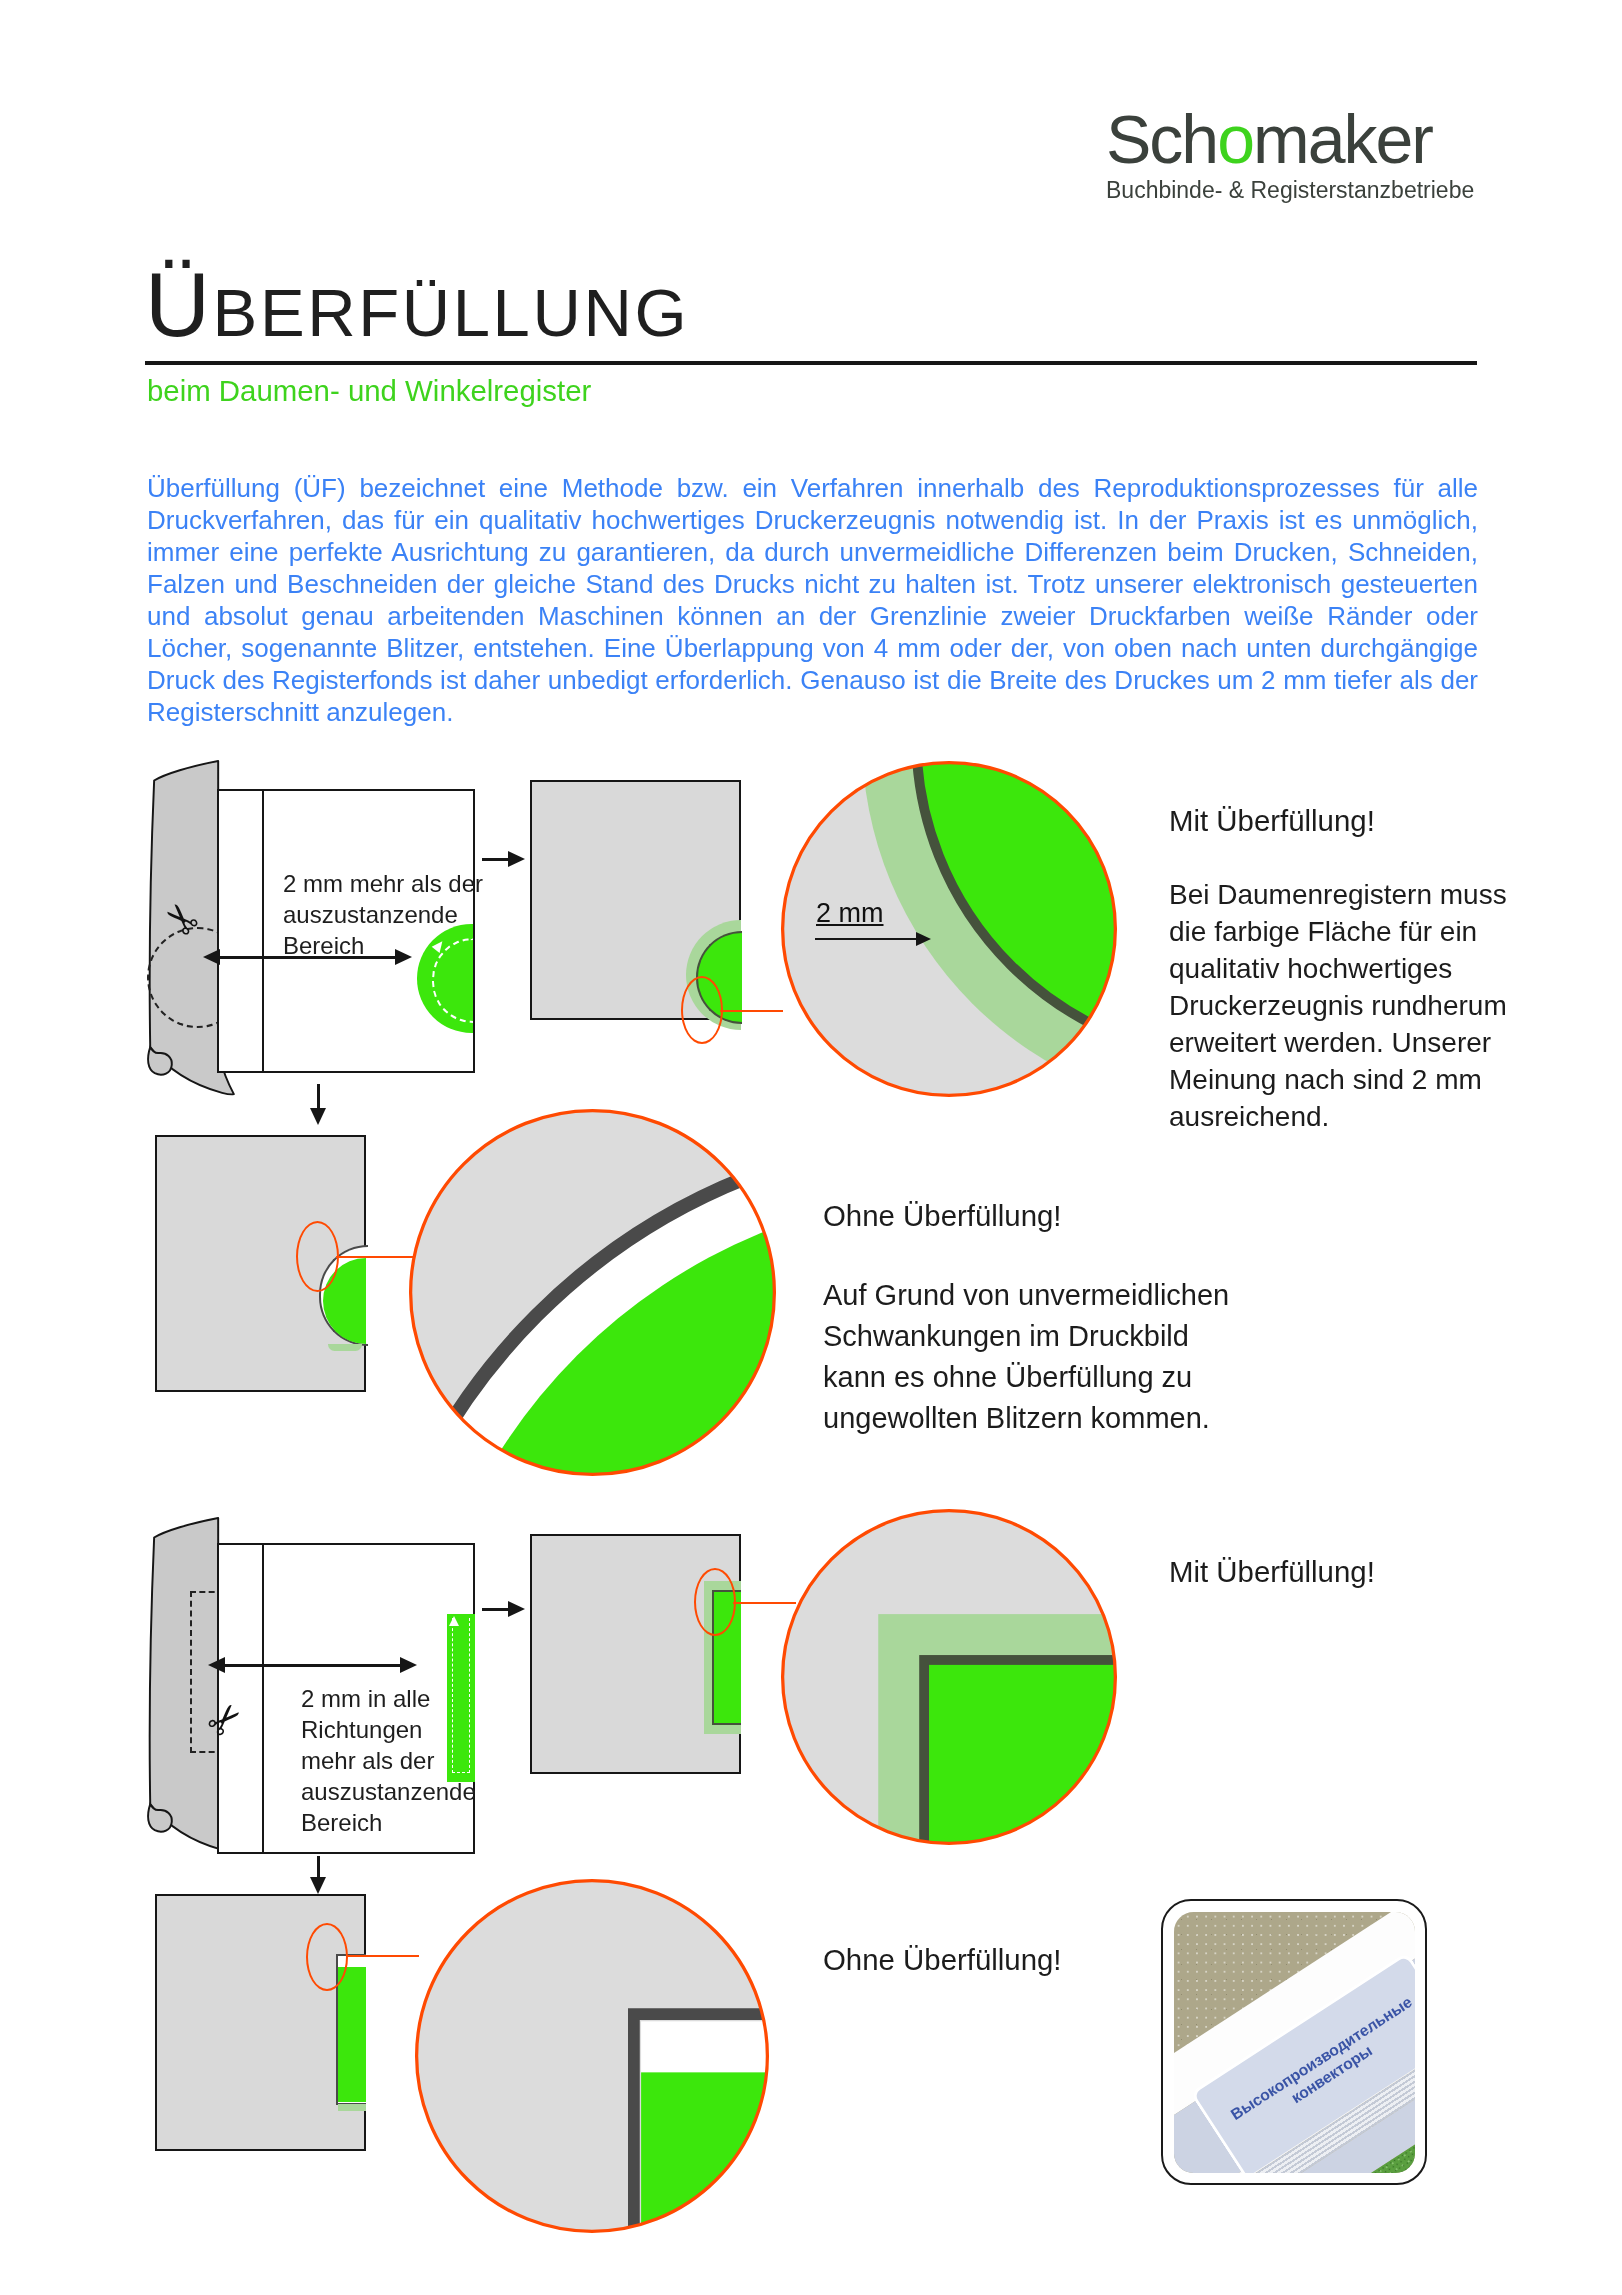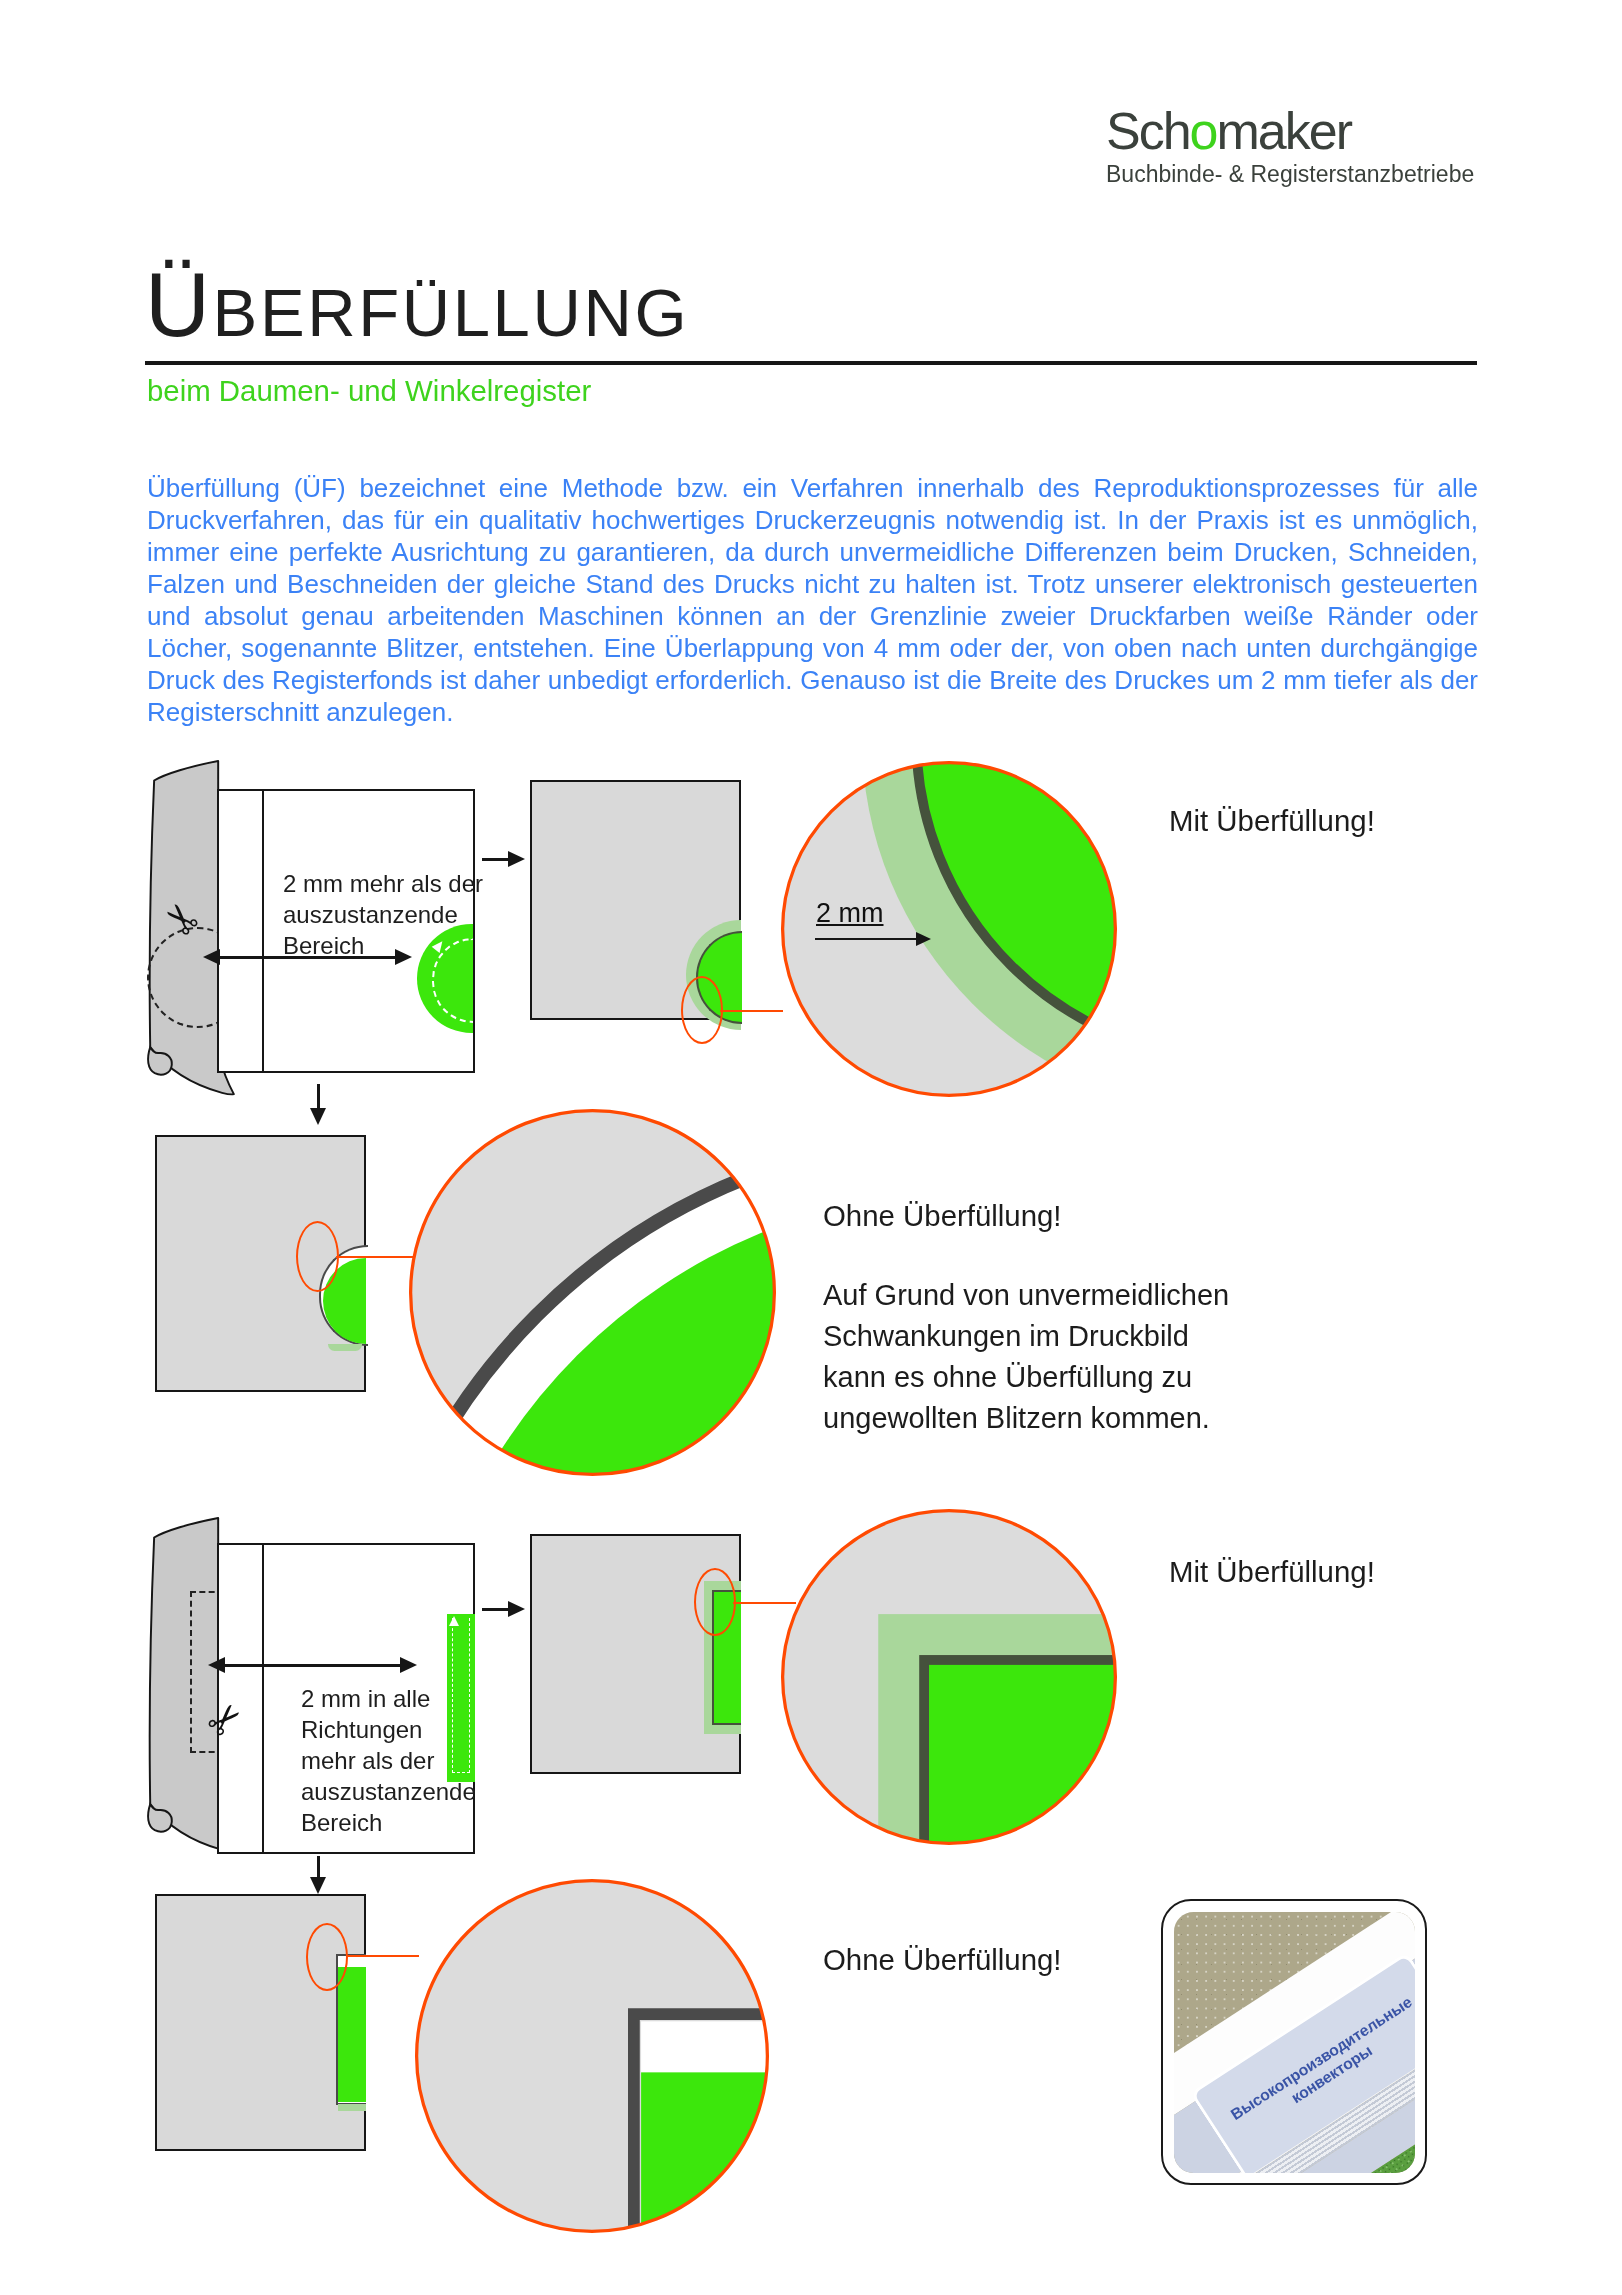--- a/index.html
+++ b/index.html
@@ -1,21 +1,21 @@
 <!DOCTYPE html>
 <html lang="de" style="--accent-green: #3ed31d; --shape-green: #3ce70c; --light-green: #a9d79b; --dark-olive: #45523c; --dark-gray: #4a4a4a; --orange: #ff4a02; --rect-gray: #d9d9d9; --circle-gray: #dcdcdc; --curl-gray: #c9c9c9;font-size:10.5px"><head>
 <meta charset="utf-8">
 <style>
   html,body{margin:0;padding:0;background:#888;}
   #page{position:relative;width:1623px;height:2295px;background:#fff;overflow:hidden;
         font-family:"Liberation Sans","DejaVu Sans",sans-serif;color:#212121;}
   .abs{position:absolute;}
   
   .logo{position:absolute;left:1106px;top:105px;width:380px;text-align:left;color:#3b413c;}
-  .logo-word{font-size:52px;letter-spacing:-2px;line-height:1;font-weight:400;}
+  .logo-word{font-size:68px;letter-spacing:-2px;line-height:1;font-weight:400;}
   .logo-o{color:var(--accent-green,#3ed31d);}
   .logo-tagline{font-size:23px;margin-top:3.9px;letter-spacing:0px;}
   
   .title{position:absolute;left:145px;top:260px;margin:0;font-weight:400;color:#1f1f1f;line-height:1;}
   .t-init{font-size:90px;letter-spacing:2.6px;}
   .t-rest{font-size:67px;letter-spacing:2.6px;}
   .rule{position:absolute;left:145px;top:361px;width:1332px;height:3.9px;background:#161616;}
   .subtitle{position:absolute;left:147px;top:374px;font-size:29.4px;color:var(--accent-green,#3ed31d);}
   .intro{position:absolute;left:147px;top:472px;width:1331px;margin:0;font-size:26px;line-height:32px;
          text-align:justify;color:#3b82f6;}
@@ -115,20 +115,27 @@
     </g>
     <circle cx="258" cy="258" r="254" fill="none" style="stroke:var(--orange,#ff4a02)" stroke-width="5"></circle>
   </svg>
   <div class="zoomlabel" style="left:816px;top:898px;">2 mm</div>
   <div>
     <div class="hline" style="left:815px;top:938px;width:105px;height:2px;"></div>
     <div class="ah ah-right" style="left:916px;top:932px;border-width:7.2px 0 7.2px 15.7px;"></div>
   </div>
 
   <div class="thead" style="left:1169px;top:804px;">Mit Überfüllung!</div>
+  <div class="tbody" style="left:1169px;top:876px;line-height:37px;">Bei Daumenregistern muss
+die farbige Fläche für ein
+qualitativ hochwertiges
+Druckerzeugnis rundherum
+erweitert werden. Unserer
+Meinung nach sind 2 mm
+ausreichend.</div>
 
   <div>
     <div class="vline" style="left:317px;top:1084px;height:25px;"></div>
     <div class="ah ah-down" style="left:310px;top:1108px;"></div>
   </div>
   <div class="grect" style="left:155px;top:1135px;width:207px;height:253px;"></div>
   <div class="abs halfL" style="left:319px;top:1245px;width:47px;height:97px;background:#fff;border:2px solid var(--dark-gray,#4a4a4a);border-right:none;"></div>
   <div class="abs halfL" style="left:323px;top:1258px;width:43px;height:86px;background:var(--shape-green,#3ce70c);"></div>
   <div class="abs" style="left:328px;top:1344px;width:34px;height:7.2px;background:var(--light-green,#a9d79b);border-radius:0 0 6.5px 6.5px;"></div>
   <div class="oell" style="left:296px;top:1221px;width:39px;height:67px;"></div>

